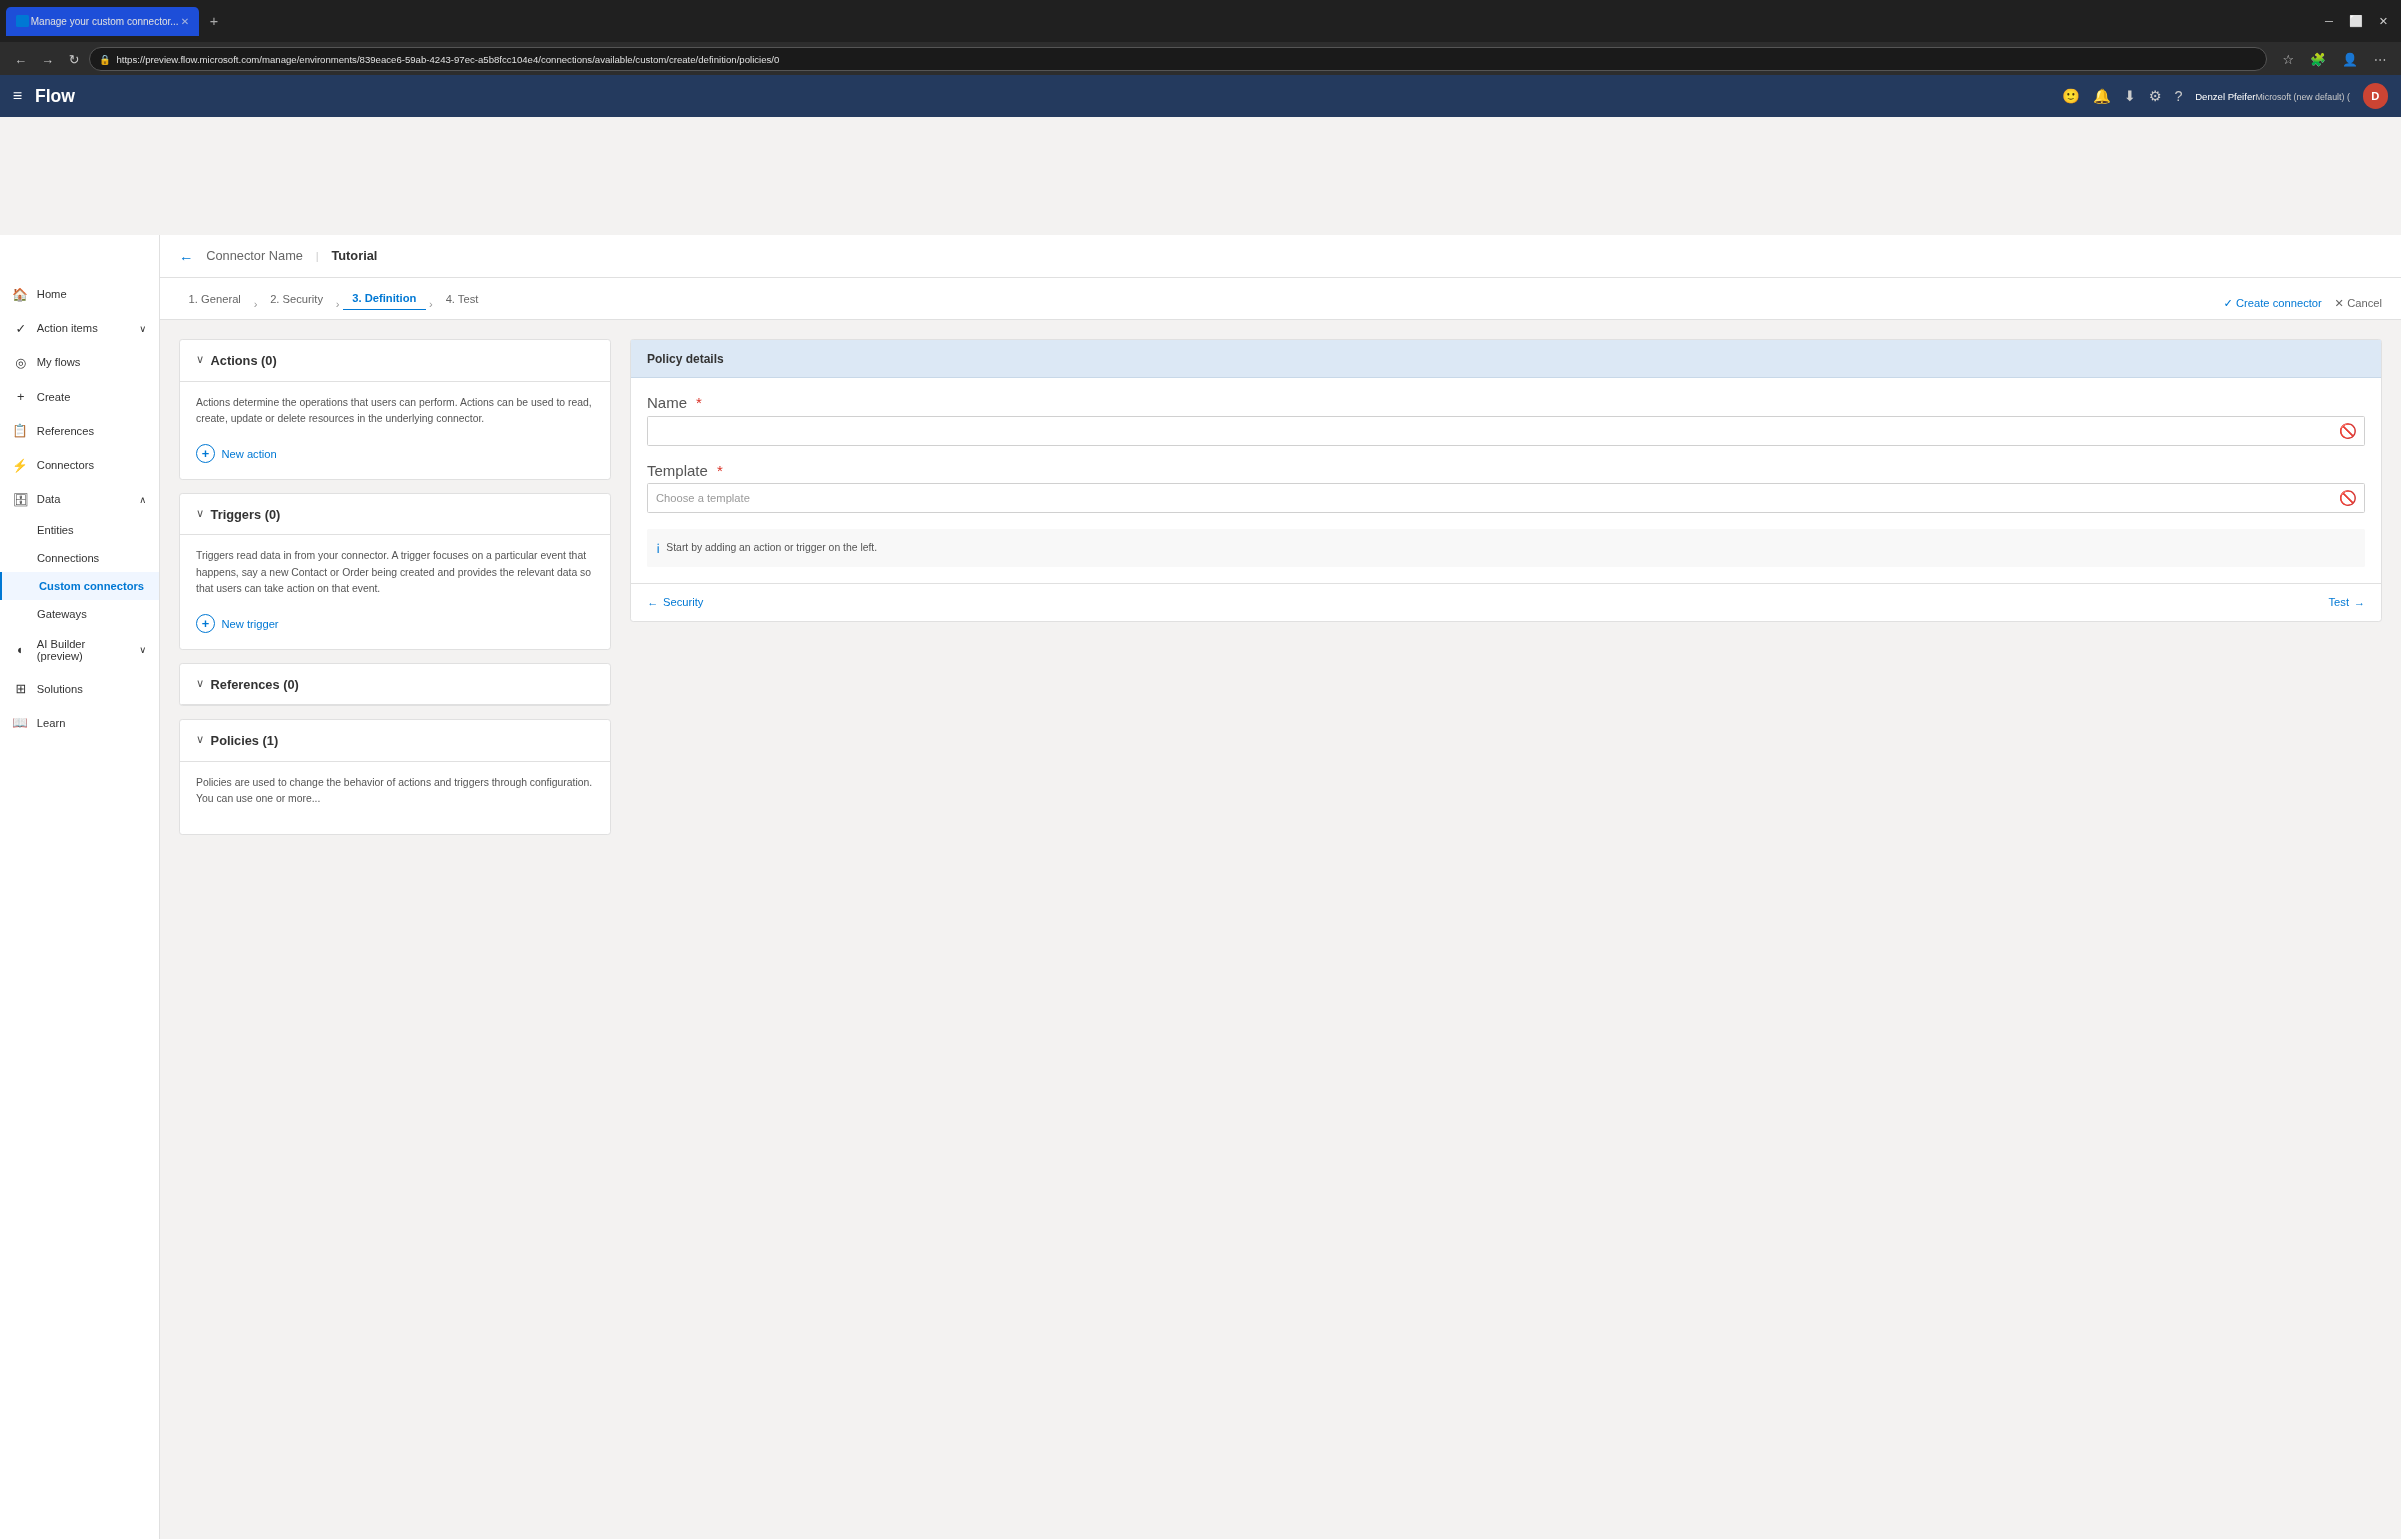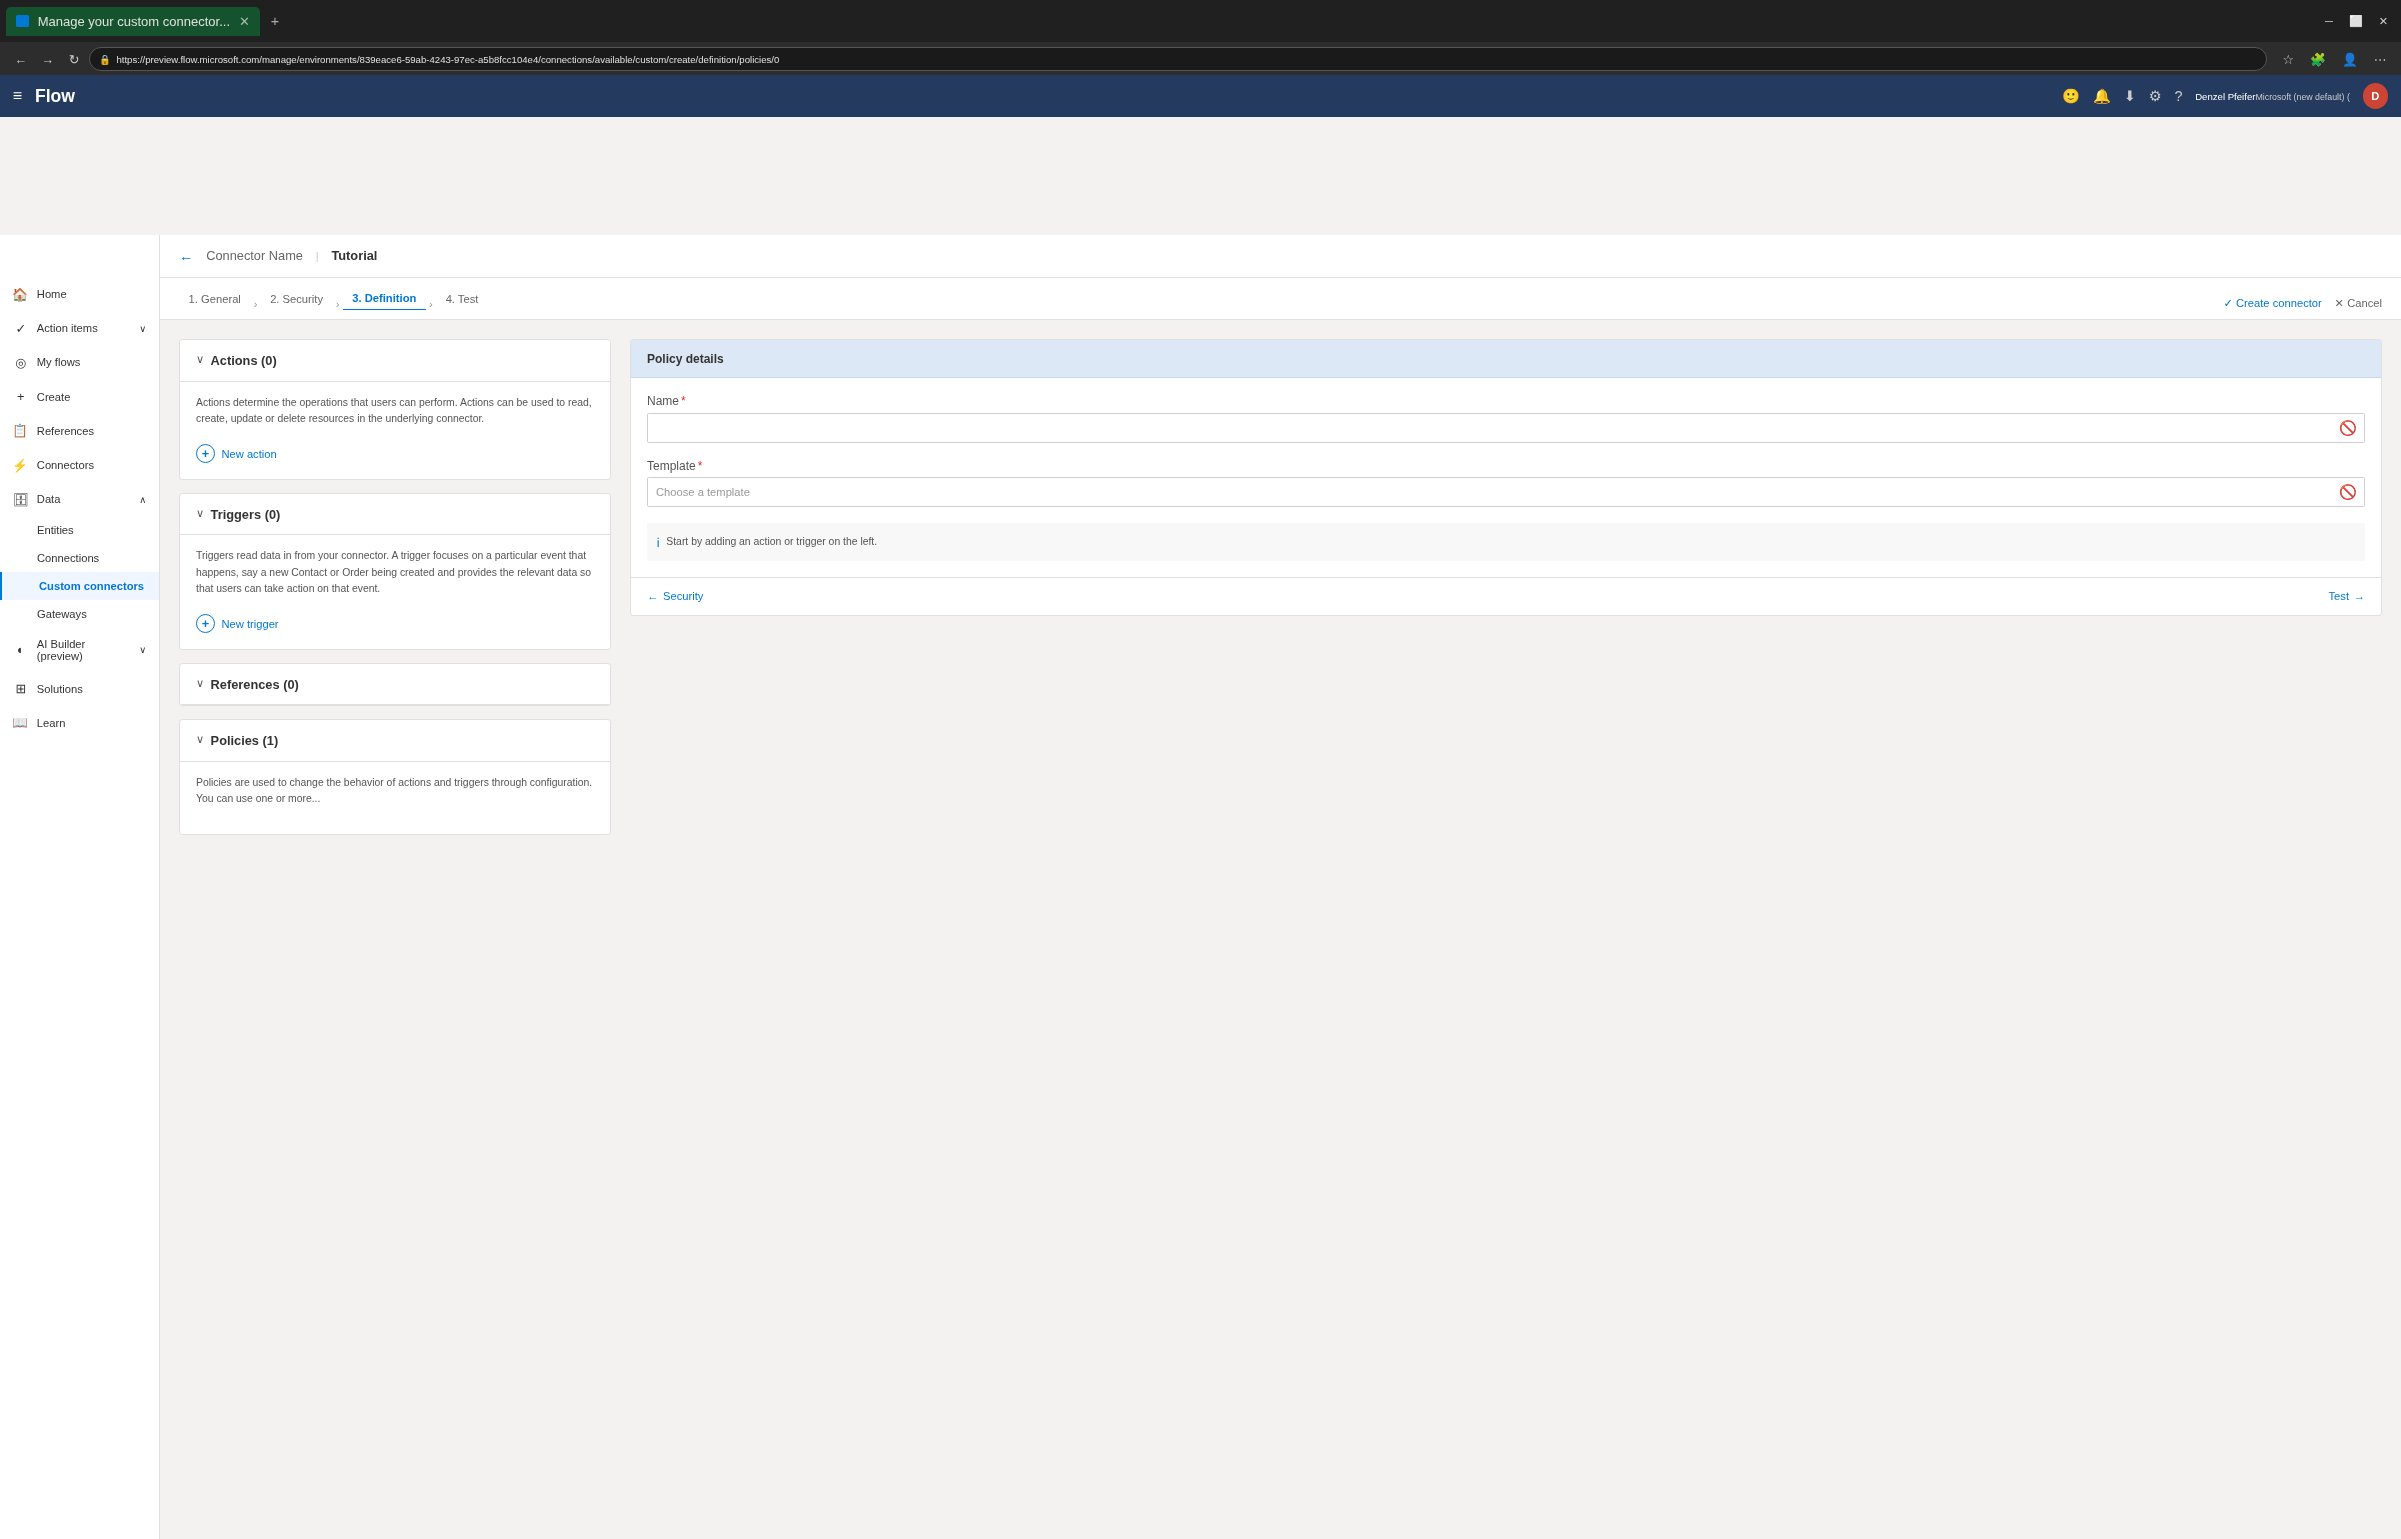--- a/index.html
+++ b/index.html
@@ -8,29 +8,29 @@
     
     .browser-chrome {
       background: #202020;
       height: 42px;
       display: flex;
       align-items: center;
       padding: 0 6.4px;
       gap: 4.8px;
     }
     .browser-tab {
-      background: #14532d;
+      background: #1d4ed8;
       color: #e0e0e0;
       height: 29px;
       display: flex;
       align-items: center;
       padding: 0 9.6px;
       border-radius: 4.8px 4.8px 0 0;
-      font-size: 13px;
-      gap: 9px;
+      font-size: 10px;
+      gap: 2px;
       min-width: 160px;
     }
     .browser-tab .tab-icon { width: 12.8px; height: 12.8px; background: #0078d4; border-radius: 1.6px; }
     .browser-tab .close-tab { margin-left: auto; opacity: 0.7; cursor: pointer; }
     .new-tab-btn { color: #aaa; cursor: pointer; font-size: 14.4px; padding: 3.2px 6.4px; }
     .browser-controls {
       background: #2d2d2d;
       height: 34px;
       display: flex;
       align-items: center;
@@ -235,26 +235,26 @@
       font-size: 12px;
       font-weight: 600;
       color: #333;
       border-bottom: 0.8px solid #c8d8e8;
     }
 
     .policy-body { padding: 16px; }
 
     .form-group { margin-bottom: 16px; }
     .form-label {
-      font-size: 12px;
+      font-size: 15px;
       color: #555;
       margin-bottom: 4.8px;
       display: flex;
       align-items: center;
-      gap: 2px;
+      gap: 9px;
     }
     .required { color: #d93025; }
     .form-input {
       width: 100%;
       height: 30px;
       border: 0.8px solid #d0d0d0;
       border-radius: 1.6px;
       padding: 0 29px 0 8px;
       font-size: 11.2px;
       color: #333;

